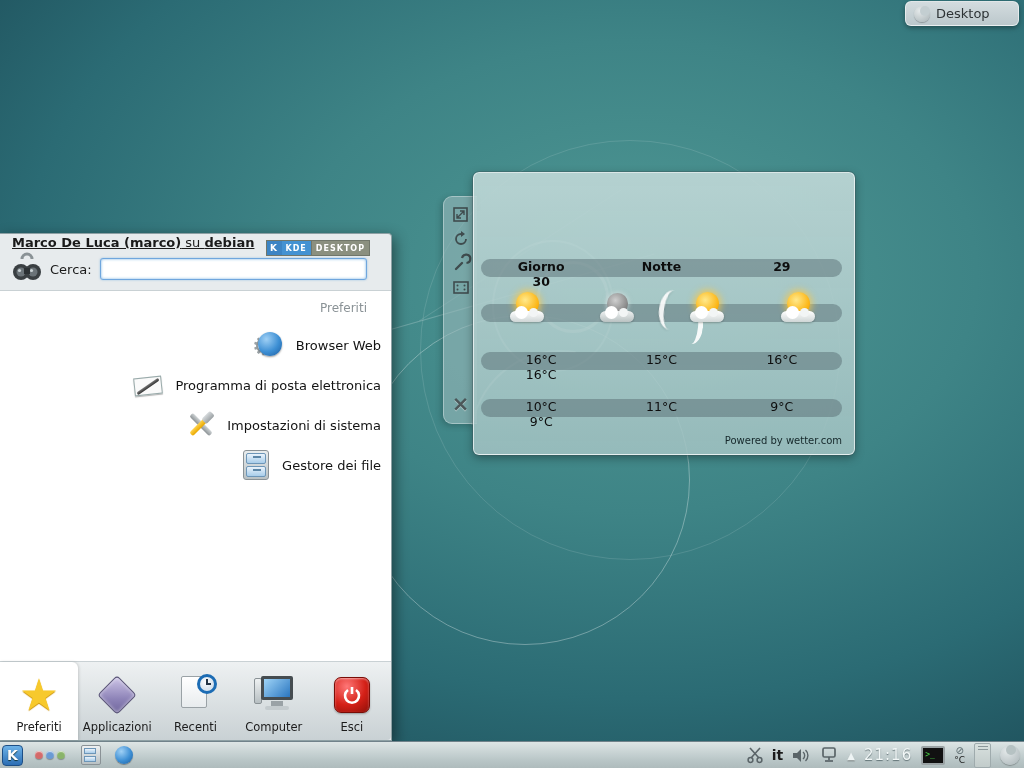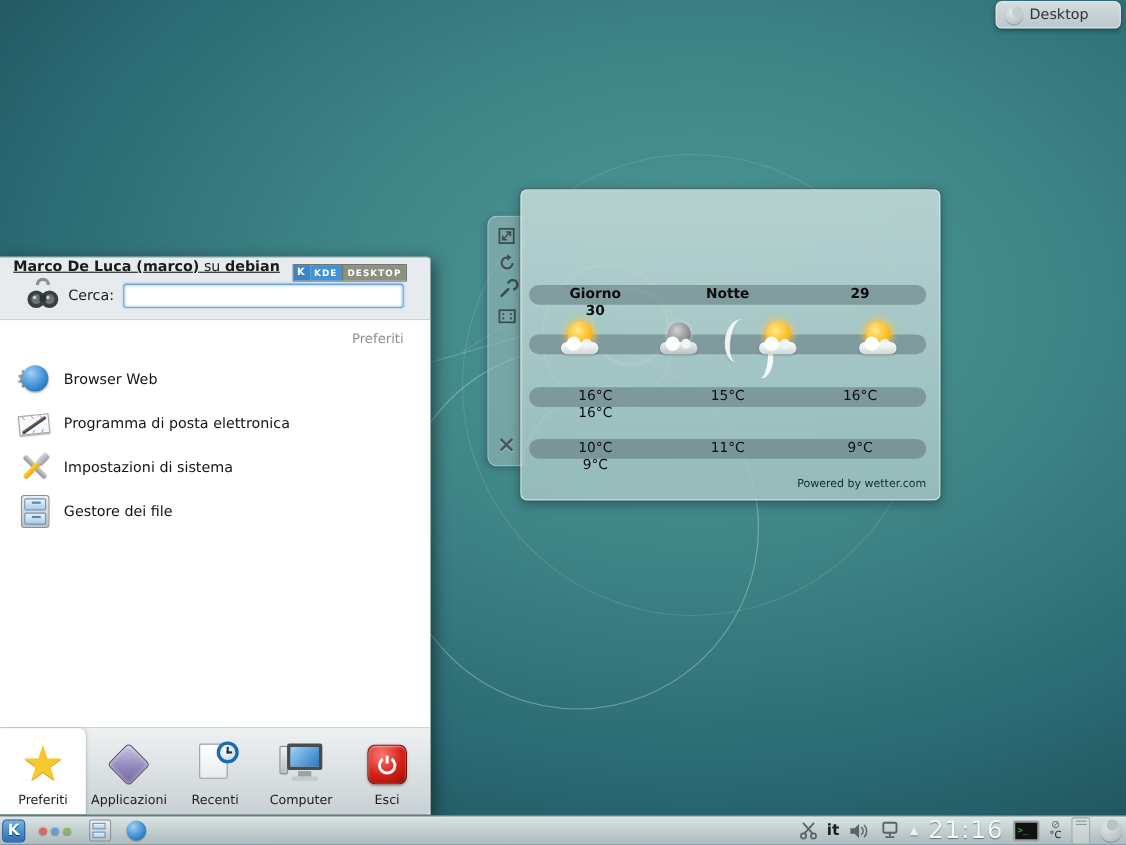--- a/index.html
+++ b/index.html
@@ -112,32 +112,32 @@
     box-shadow:3px 4px 14px rgba(0,0,0,0.45);
     display:flex; flex-direction:column;
   }
   .ko-title { padding:1px 12px 2px; font-size:13px; color:#1a1a1a; position:relative;text-decoration:underline; }
   .ko-title .bold { font-weight:bold; }
   .ko-badge { position:absolute; right:21px; top:6px; height:16px; display:flex; align-items:stretch;
     border:1px solid #70766a; font-size:8px; font-weight:bold; letter-spacing:1px; color:#fff; }
   .ko-badge .bk { background:#3c84c4; width:15px; display:flex; align-items:center; justify-content:center; font-size:9px;}
   .ko-badge .bkde { background:#4492d2; padding:0 4px; display:flex; align-items:center;}
   .ko-badge .bdesk { background:#8b9080; padding:0 4px; display:flex; align-items:center; border-left:1px solid #70766a;}
-  .ko-search { display:flex; align-items:center; padding:4px 24px 8px 24px; gap:8px; }
+  .ko-search { display:flex; align-items:center; padding:4px 24px 8px 12px; gap:8px; }
   .ko-search .binoc { width:30px; height:26px; flex:0 0 auto; }
   .ko-search label { font-size:13px; color:#1a1a1a; }
   .ko-search input {
     flex:1; height:22px; border:1px solid #6fa6dd; border-radius:3px;
     box-shadow:0 0 3px rgba(90,160,220,0.8) inset, 0 0 2px rgba(90,160,220,0.6);
     font-size:13px; padding:0 6px; background:#fff; outline:none;
   }
   .ko-content { flex:1; background:#fff; border-top:1px solid #c9d1d4; border-bottom:1px solid #c9d1d4;
     padding:6px 0; overflow:hidden; }
   .ko-section { text-align:right; padding:4px 24px 10px; font-size:12px; color:#8a9296; }
-  .ko-item { display:flex; align-items:center; gap:10px; padding:4px 10px 4px 16px; height:40px; cursor:default; }
+  .ko-item { display:flex; align-items:center; gap:10px; padding:4px 10px 4px 16px; height:40px; cursor:default;justify-content:flex-end; }
   .ko-item .ico { width:32px; height:32px; flex:0 0 auto; position:relative; }
   .ko-item .lbl { font-size:13px; color:#141414; }
 
   
   .ico-globe .gear { position:absolute; font-size:26px; color:#9aa2a6; left:-2px; top:2px; }
   .ico-globe .ball { position:absolute; width:24px; height:24px; border-radius:50%;
     background:radial-gradient(circle at 35% 30%, #9fd0f5, #3d8fd4 55%, #1c5c9e);
     left:4px; top:3px; box-shadow:0 1px 2px rgba(0,0,0,0.4); }
   .ico-mail .env { position:absolute; width:28px; height:18px; background:#fafafa;
     border:1px solid #9aa; left:1px; top:8px; transform:rotate(-6deg);
@@ -204,21 +204,21 @@
   .p-dots { display:flex; gap:3px; margin-left:6px; }
   .p-dots i { width:8px; height:8px; border-radius:50%; display:block; box-shadow:inset 0 1px 1px rgba(255,255,255,0.7),0 1px 1px rgba(0,0,0,0.3); }
   .p-cab { position:relative; width:20px; height:20px; margin-left:10px; }
   .p-cab .box { position:absolute; inset:0; border-radius:2px; background:linear-gradient(#eef1f2,#b9c1c4); border:1px solid #8a9296;}
   .p-cab .d { position:absolute; left:3px; width:12px; height:6px; background:linear-gradient(#eaf3fb,#a8cdea); border:1px solid #6d96b8; }
   .p-globe { width:18px; height:18px; border-radius:50%; margin-left:8px;
     background:radial-gradient(circle at 35% 30%, #9fd0f5, #3d8fd4 55%, #1c5c9e); box-shadow:0 1px 1px rgba(0,0,0,0.35); }
   .p-right { margin-left:auto; display:flex; align-items:center; gap:9px; padding-right:2px; }
   .p-kbd { font-size:14px; font-weight:bold; color:#1b1b1b; }
   .p-tri { font-size:10px; color:#eef4f4; text-shadow:0 1px 1px rgba(0,0,0,0.4); }
-  .p-clock { font-size:22px; color:#f2f7f7; text-shadow:0 1px 1px rgba(40,60,65,0.6); letter-spacing:1px; }
+  .p-clock { font-size:15px; color:#f2f7f7; text-shadow:0 1px 1px rgba(40,60,65,0.6); letter-spacing:1px; }
   .p-term { width:24px; height:19px; background:#111; border:2px solid #9aa2a4; border-radius:2px;
     color:#47d147; font-size:8px; font-family:"DejaVu Sans Mono",monospace; padding-left:2px; line-height:14px; }
   .p-wtray { display:flex; flex-direction:column; align-items:center; line-height:1; }
   .p-wtray .sym { font-size:10px; color:#5a6a6e; }
   .p-wtray .txt { font-size:9px; color:#1b1b1b; }
   .p-strip { width:17px; height:25px; background:linear-gradient(#d8e0de,#c2cccb); border:1px solid #9fabad; border-radius:2px;
     display:flex; flex-direction:column; align-items:center; padding-top:2px; gap:2px; }
   .p-strip i { display:block; width:10px; height:1px; background:#8a9699; }
   .p-cashew { width:20px; height:20px; position:relative; }
 

